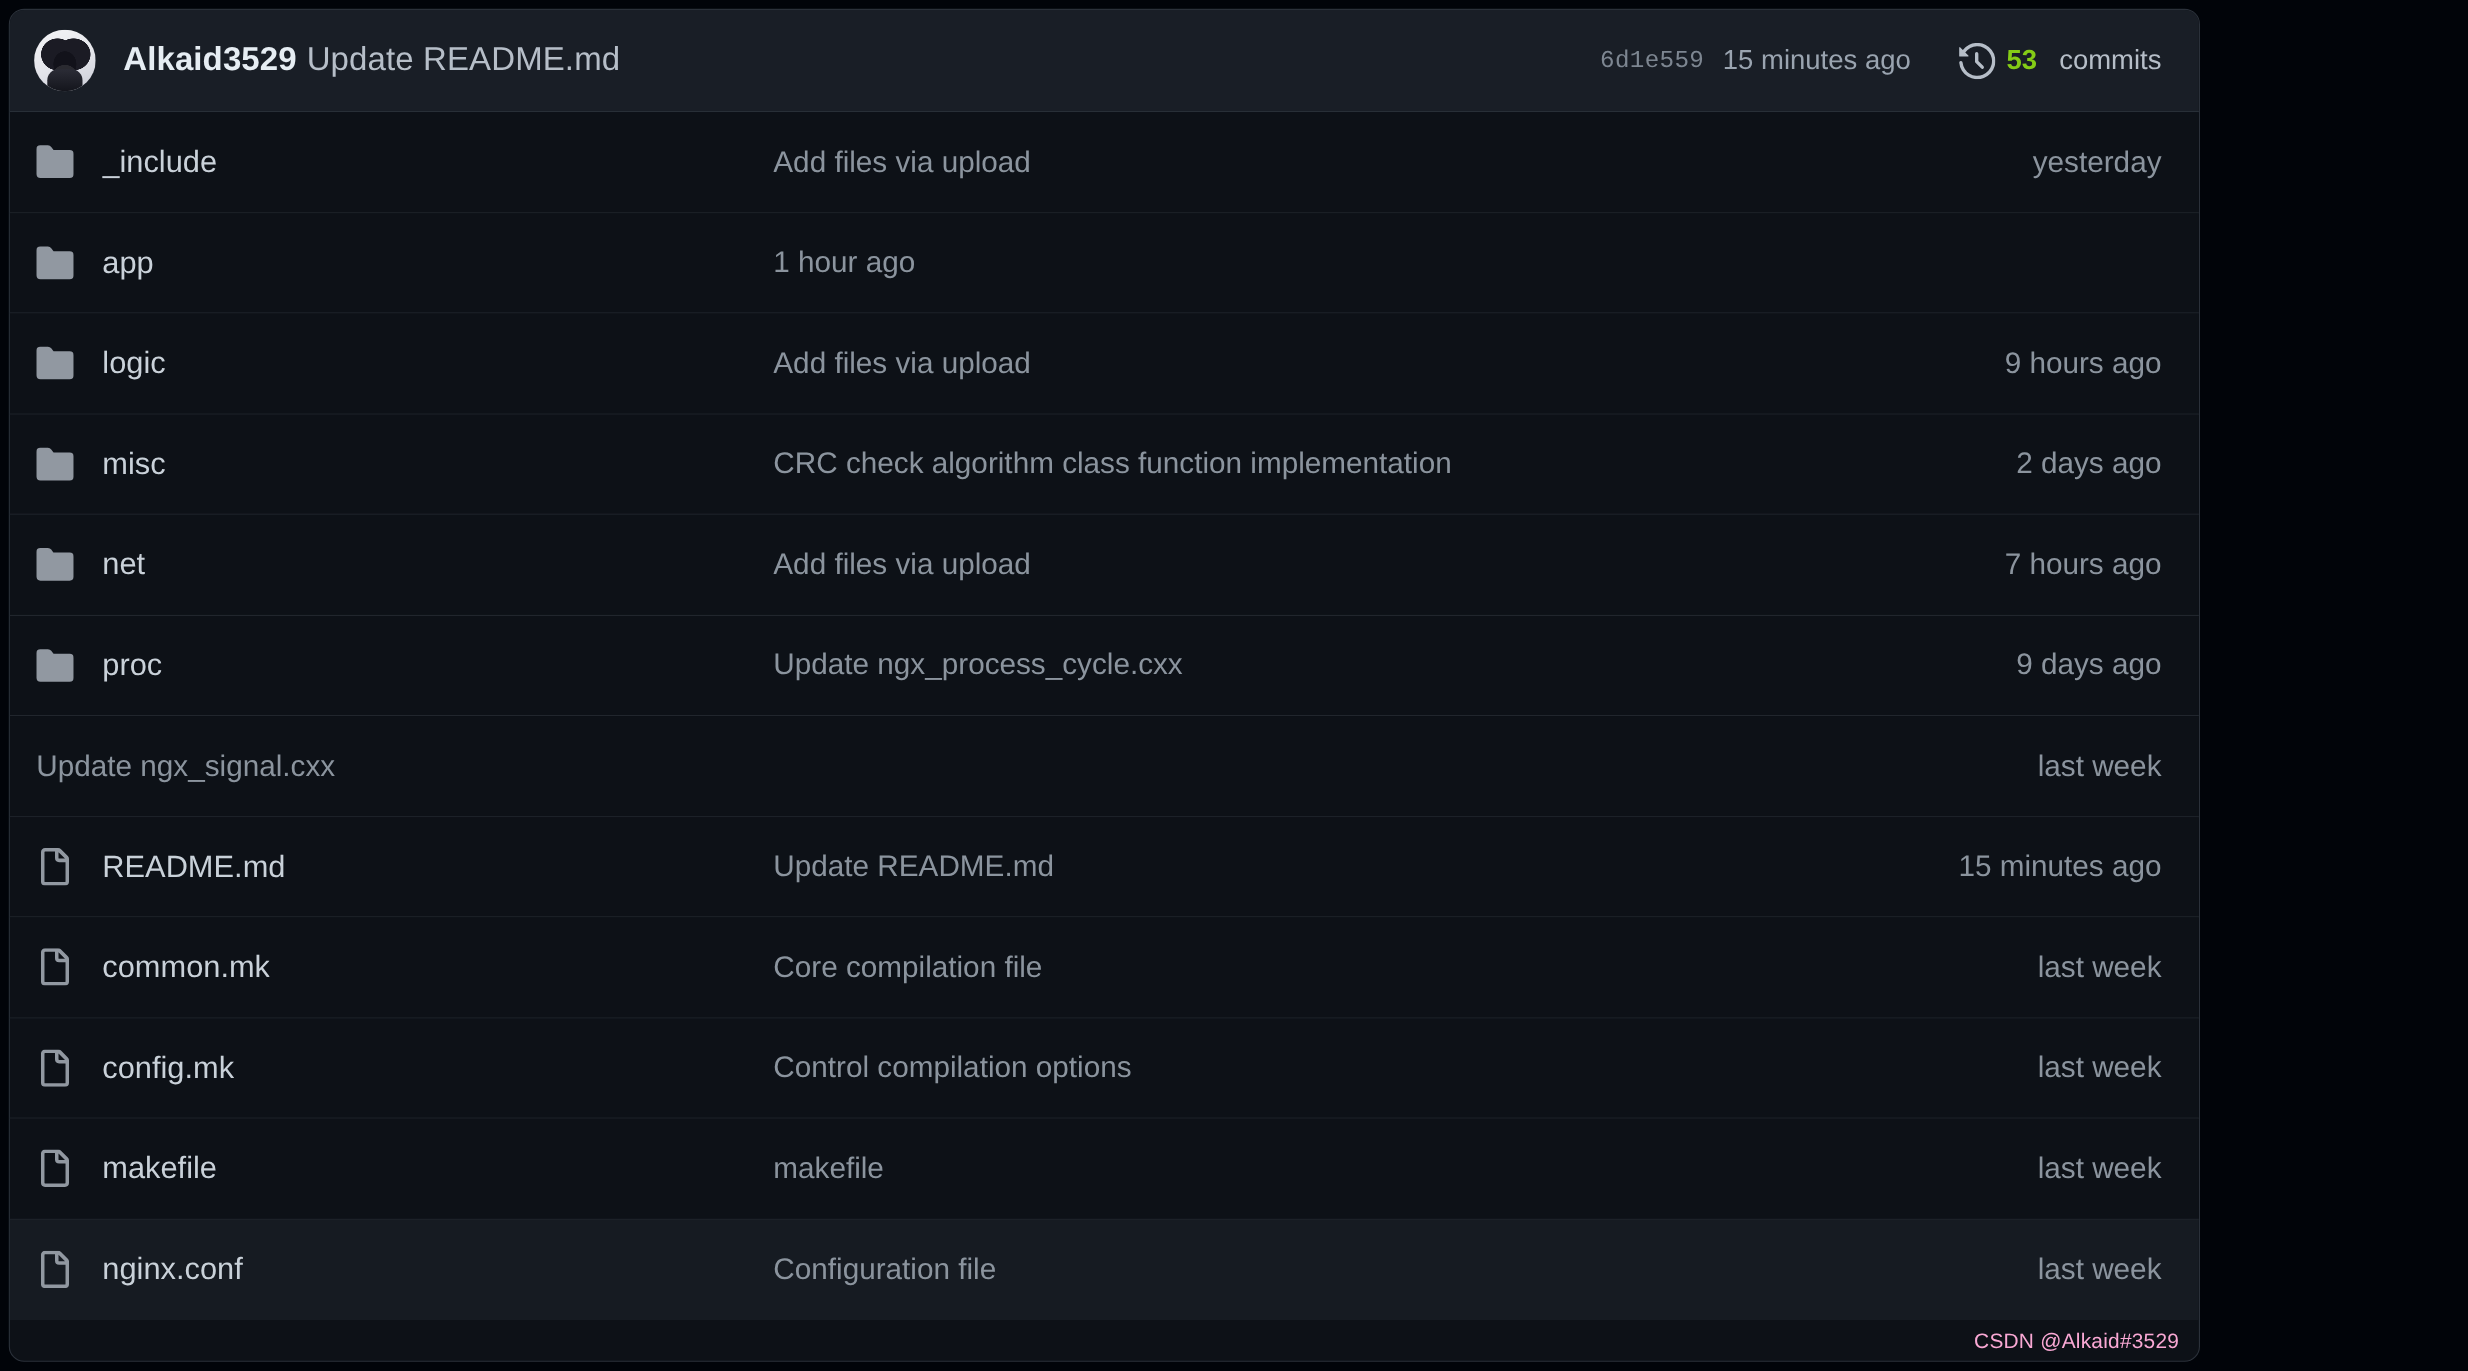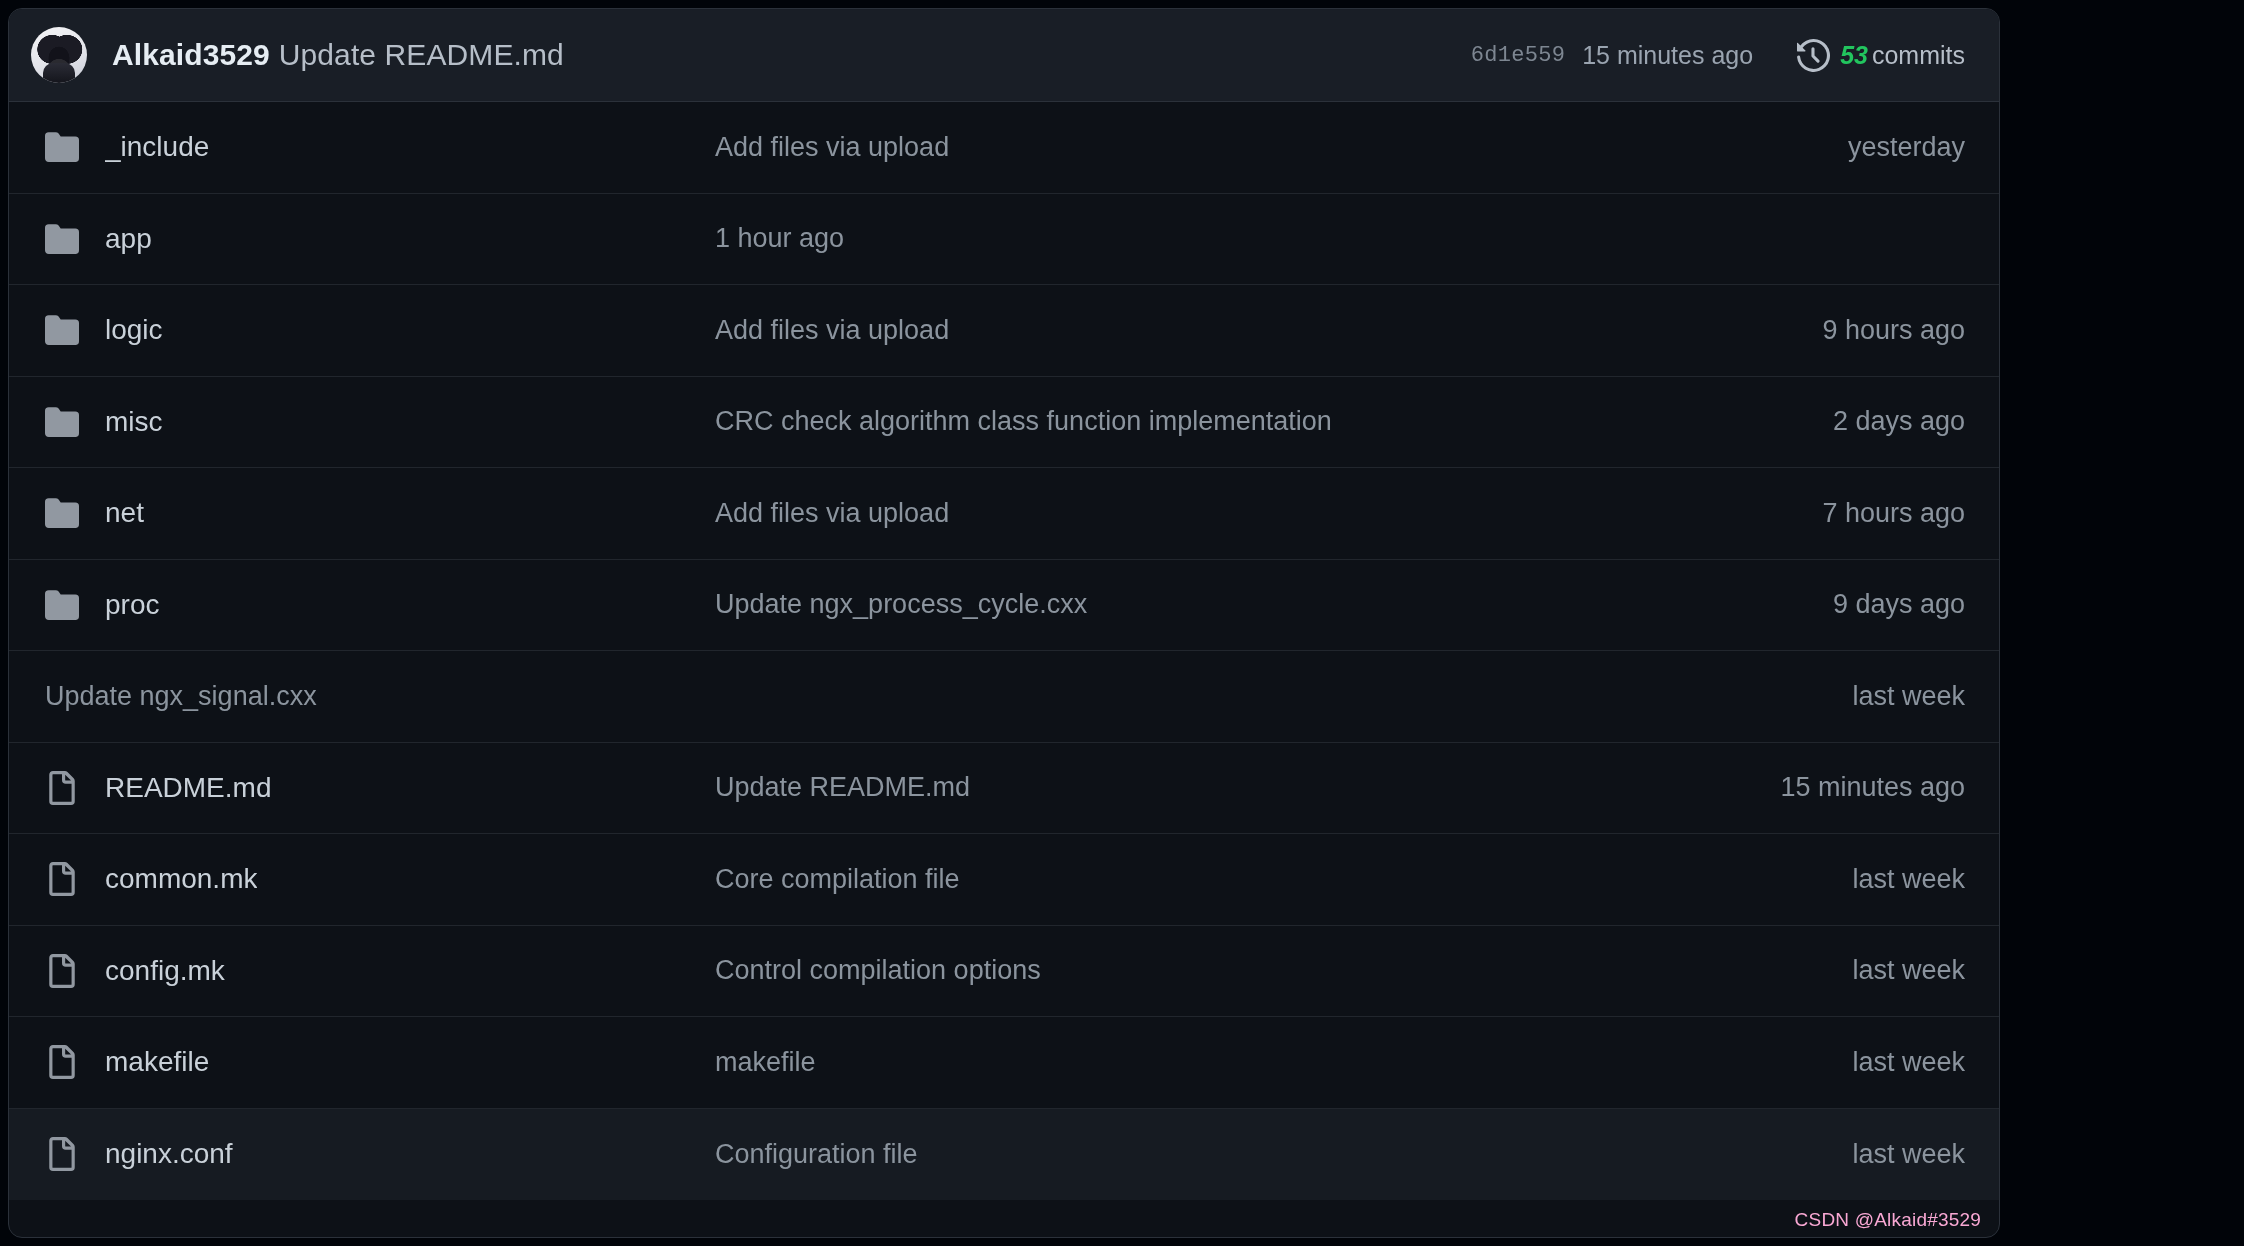--- a/index.html
+++ b/index.html
@@ -109,39 +109,38 @@
     color: #b6bec8;
   }
   .history-icon {
     width: 33px;
     height: 33px;
     margin-right: 10px;
     display: block;
   }
   .commits-number {
     font-weight: bold;
-    color: #22c55e;
-    margin-right: 4px;
-    font-style: italic;
+    color: #84cc16;
+    margin-right: 20px;
   }
 
   
   .file-list {
     flex: 1 1 auto;
     display: flex;
     flex-direction: column;
   }
 
   .file-row {
     height: 91.5px;
     flex: 0 0 91.5px;
     display: flex;
     align-items: center;
     border-bottom: 1px solid #21262d;
-    padding: 0 34px 0 36px;
+    padding: 0 34px 0 24px;
     box-sizing: border-box;
     background: #0d1117;
   }
   .file-row.is-hovered {
     background: #161b22;
   }
   .file-row:last-child {
     border-bottom: none;
   }
 

